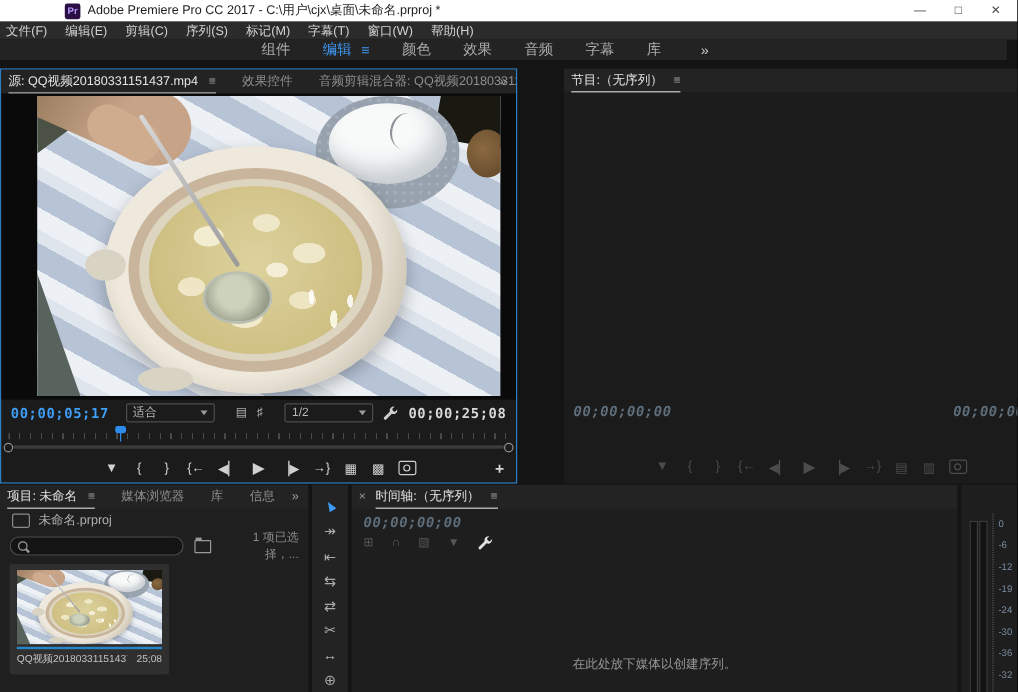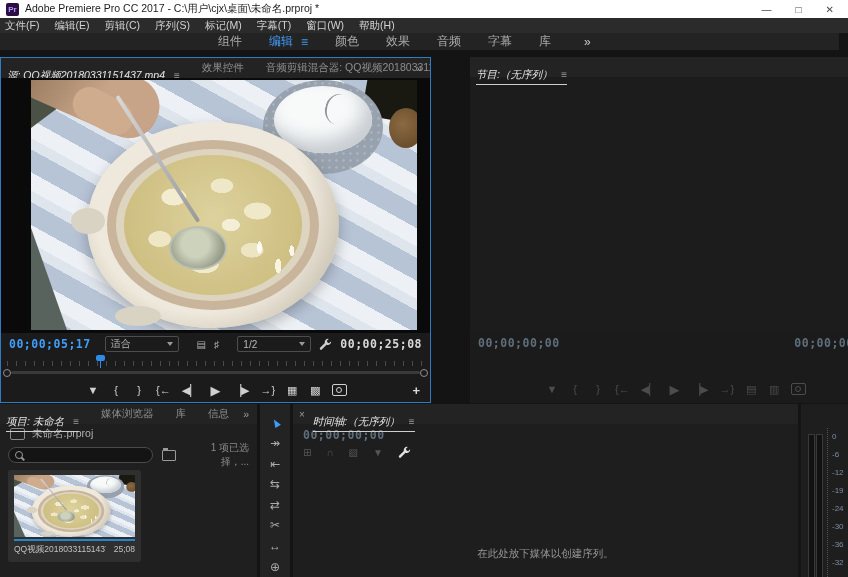--- a/index.html
+++ b/index.html
@@ -3,53 +3,53 @@
 <meta charset="utf-8">
 <style>
   html,body{margin:0;padding:0;background:#000;}
   #app{position:relative;width:848px;height:577px;overflow:hidden;background:#141414;
        font-family:"Liberation Sans","DejaVu Sans",sans-serif;font-size:11px;color:#c8c8c8;
        -webkit-font-smoothing:antialiased;}
   
   .titlebar{position:absolute;left:0;top:0;width:848px;height:18px;background:#ffffff;
             display:flex;align-items:center;padding:0 6px;box-sizing:border-box;color:#1c1c1c;}
   .prlogo{width:13px;height:13px;background:#2a0e44;color:#b79aff;font-size:8px;font-weight:bold;
-          display:flex;align-items:center;justify-content:center;border-radius:2px;margin-right:6px;}
+          display:flex;align-items:center;justify-content:center;border-radius:2px;margin-right:6px;margin-left:48px;}
   .wtitle{font-size:10.5px;flex:1;white-space:nowrap;overflow:hidden;}
   .winbtns{display:flex;gap:24px;color:#4a4a4a;font-size:10px;margin-right:8px;}
   .winbtns span{cursor:default;}
   
   .menubar{position:absolute;left:0;top:18px;width:848px;height:15px;background:#2b2b2b;
            display:flex;align-items:center;gap:15px;padding-left:5px;color:#d2d2d2;font-size:10.5px;}
   
   .wsbar{position:absolute;left:0;top:33px;width:839px;height:17px;background:#232323;
          display:flex;align-items:center;font-size:12px;color:#ababab;}
   .wsbar .ws{margin-right:27px;}
   .wsbar .ws.first{margin-left:218px;}
   .wsbar .ws.active{color:#3f9bfa;}
   .wsbar .wsmenu{color:#3f9bfa;margin:0 27px 0 -19px;}
   .wsbar .wsoverflow{color:#c8c8c8;margin-left:6px;}
   
   .panel{position:absolute;background:#1e1e1e;box-sizing:border-box;overflow:hidden;}
   .ptabs{height:20px;background:#232323;display:flex;align-items:center;font-size:10.5px;
          color:#8e8e8e;padding:0 6px;position:relative;}
   .ptab{margin-right:22px;white-space:nowrap;}
-  .ptab.active{color:#e4e4e4;border-bottom:1px solid #cfcfcf;padding:19px 0 2px 0;font-style:italic;}
+  .ptab.active{color:#e4e4e4;border-bottom:1px solid #cfcfcf;padding:2px 0 2px 0;}
   .mico{color:#9a9a9a;margin-left:6px;font-size:10px;}
   .ovf{position:absolute;right:8px;color:#9a9a9a;}
   
   .source-panel{left:0;top:57px;width:431px;height:346px;border:1px solid #2e7cc2;background:#1b1b1b;}
   .program-panel{left:450px;top:57px;width:414px;height:346px;background:#1b1b1b;margin-left:20px;}
   .viewer{height:255px;background:#0a0a0a;position:relative;overflow:hidden;}
   .pviewer{height:255px;background:#1c1c1c;}
   .ctrlrow{height:22px;display:flex;align-items:center;padding:0 8px;gap:8px;}
   .tc{font-family:"DejaVu Sans Mono","Liberation Mono",monospace;font-size:11.5px;font-weight:bold;letter-spacing:.5px;}
   .tc.blue{color:#3f9ef8;}
   .tc.white{color:#d8d8d8;}
-  .tc.dim{color:#5f6e7b;}
+  .tc.dim{color:#5f6e7b;font-style:italic;}
   .dd{width:62px;height:14px;border:1px solid #4d4d4d;border-radius:2px;color:#b8b8b8;font-size:10px;
       display:flex;align-items:center;padding:0 5px;justify-content:space-between;}
   .caret{width:0;height:0;border-left:3px solid transparent;border-right:3px solid transparent;border-top:4px solid #9a9a9a;}
   .miniico{color:#b0b0b0;font-size:10px;}
   .wrench{width:13px;height:13px;fill:currentColor;color:#cfcfcf;}
   .rulerrow{height:13px;position:relative;}
   .ticks{position:absolute;left:6px;right:6px;bottom:2px;height:5px;
          background:repeating-linear-gradient(90deg,#4a4a4a 0 1px,transparent 1px 9px);}
   .playhead{position:absolute;top:0;width:1px;height:13px;background:#2d8ceb;}
   .playhead::before{content:"";position:absolute;left:-4px;top:0;width:9px;height:6px;background:#2d8ceb;border-radius:2px;}

